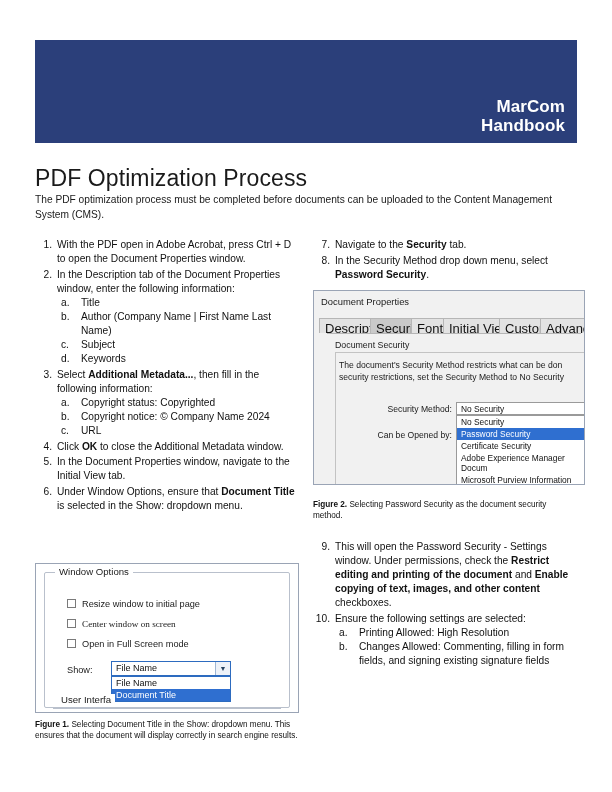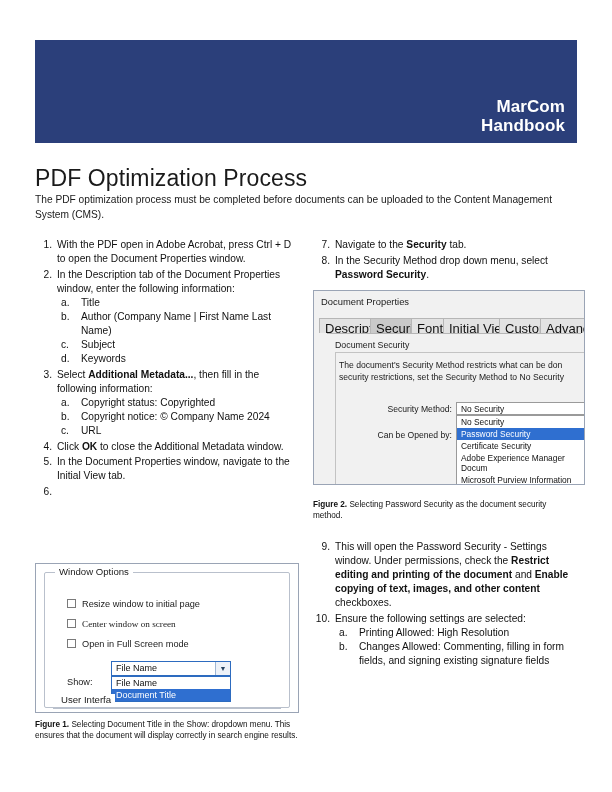--- a/index.html
+++ b/index.html
@@ -160,21 +160,20 @@
     vertical-align: -1px;
     margin-right: 6px;
     box-sizing: border-box;
   }
   .show-label {
     position: absolute;
     left: 22px;
     top: 92px;
     font-size: 9.2px;
     color: #1a1a1a;
-    margin-top: 12px;
   }
   .combo {
     position: absolute;
     left: 66px;
     top: 88px;
     width: 120px;
     height: 15px;
     border: 1px solid #2d6bbf;
     background: #ffffff;
     box-sizing: border-box;
@@ -382,21 +381,21 @@
             <li><span class="subnum">c.</span><span>Subject</span></li>
             <li><span class="subnum">d.</span><span>Keywords</span></li>
           </ol></li>
         <li><span class="num">3.</span><span><span>Select </span><b>Additional Metadata...</b><span>, then fill in the following information:</span></span><ol class="sub">
             <li><span class="subnum">a.</span><span>Copyright status: Copyrighted</span></li>
             <li><span class="subnum">b.</span><span>Copyright notice: © Company Name 2024</span></li>
             <li><span class="subnum">c.</span><span>URL</span></li>
           </ol></li>
         <li><span class="num">4.</span><span><span>Click </span><b>OK</b><span> to close the Additional Metadata window.</span></span></li>
         <li><span class="num">5.</span><span><span>In the Document Properties window, navigate to the Initial View tab.</span></span></li>
-        <li><span class="num">6.</span></li>
+        <li><span class="num">6.</span><span><span>Under Window Options, ensure that </span><b>Document Title</b><span> is selected in the Show: dropdown menu.</span></span></li>
       </ol>
   </div>
 
   <div class="col-right">
     <ol class="steps" id="steps-right-top">
         <li><span class="num">7.</span><span><span>Navigate to the </span><b>Security</b><span> tab.</span></span></li>
         <li><span class="num">8.</span><span><span>In the Security Method drop down menu, select </span><b>Password Security</b><span>.</span></span></li>
       </ol>
   </div>
 

